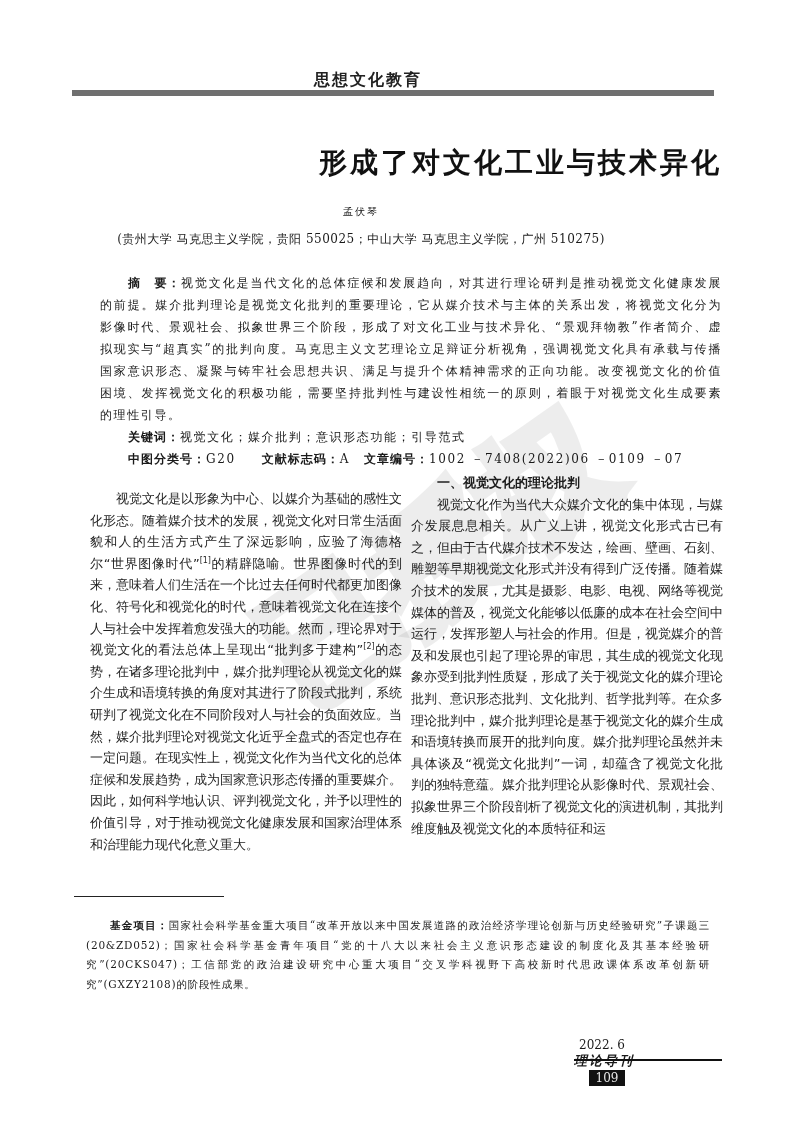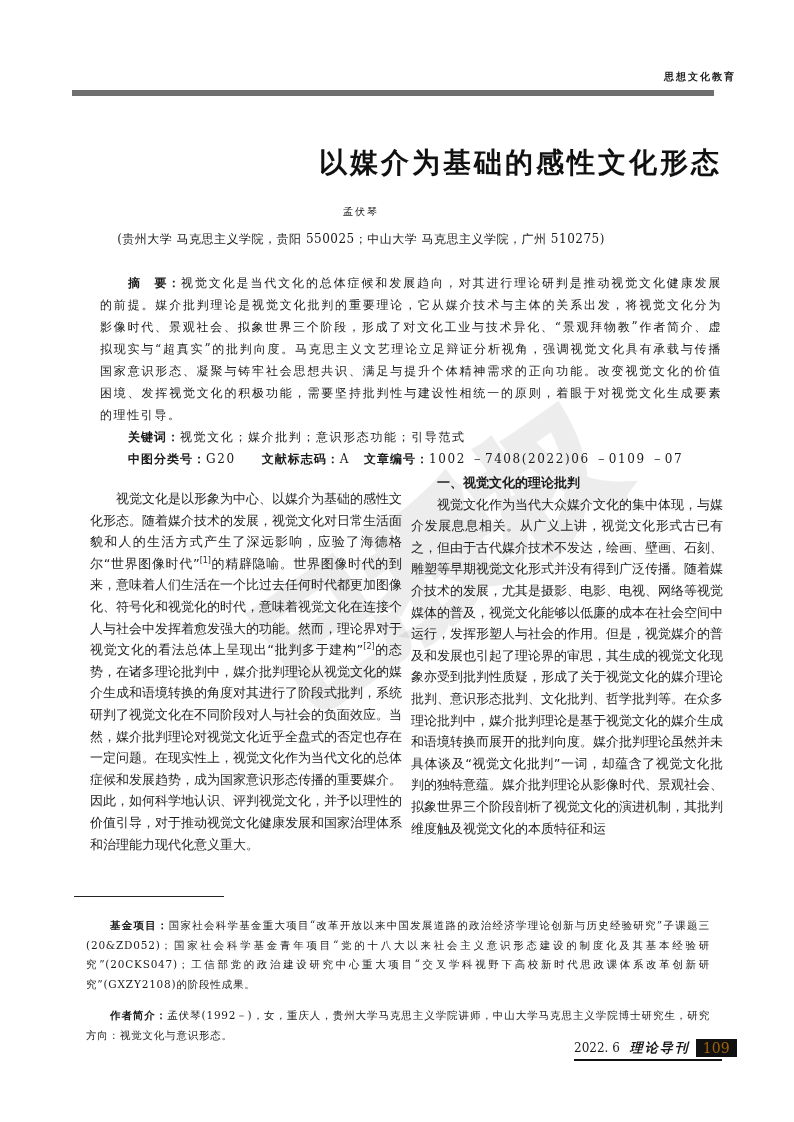--- a/index.html
+++ b/index.html
@@ -1,17 +1,17 @@
 <!DOCTYPE html>
 <html><head>
 <meta charset="utf-8">
 <style>
   html, body { margin:0; padding:0; background:#ffffff; }
   body { width:794px; height:1122px; position:relative; overflow:hidden; color:#1a1a1a; font-family:"DejaVu Serif", serif; }
-  .running-head { position:absolute; left:0; top:70px; width:736px; text-align:right; font-size:10px; font-weight:bold; letter-spacing:2px; color:#222; }
+  .running-head { position:absolute; left:0; top:70px; width:736px; text-align:center; font-size:16px; font-weight:bold; letter-spacing:2px; color:#222; }
   .head-rule { position:absolute; left:72px; top:90px; width:642px; height:6px; background:#6f6f6f; }
   .title { position:absolute; left:0; top:144px; width:722px; text-align:right; font-family:"DejaVu Sans", sans-serif; font-weight:bold; font-size:28px; letter-spacing:3px; color:#111; }
   .author { position:absolute; left:0; top:205px; width:722px; text-align:center; font-size:10px; letter-spacing:2px; }
   .affil { position:absolute; left:0; top:231px; width:722px; text-align:center; font-size:12px; letter-spacing:0.5px; }
   .abstract { position:absolute; left:100px; top:272px; width:622px; font-size:12px; line-height:22px; letter-spacing:1.6px; text-align:justify; }
   .abstract .lbl { font-family:"DejaVu Sans", sans-serif; font-weight:bold; letter-spacing:1px; }
   .abstract p { margin:0; }
   .abstract .first { text-indent:28px; }
   .meta-line { margin:0; padding-left:28px; font-size:12px; line-height:22px; }
   .meta-line .lbl { font-family:"DejaVu Sans", sans-serif; font-weight:bold;margin-top:38px; }
@@ -19,34 +19,34 @@
   .col { position:absolute; top:488px; width:312px; font-family:"DejaVu Sans", sans-serif; font-size:13px; line-height:21.6px; text-align:justify; color:#1f1f1f; }
   .col p { margin:0; text-indent:26px; }
   .col-left { left:90px; }
   .col-right { left:411px; top:472px; }
   .section-head { font-weight:bold; text-indent:26px; font-size:13px; line-height:21.6px; margin:0; }
   sup { font-size:8px; vertical-align:super; line-height:0; }
   .fn-rule { position:absolute; left:74px; top:896px; width:150px; height:1px; background:#222; }
   .footnotes { position:absolute; left:74px; top:904px; width:648px; font-size:10.5px; line-height:19.5px; letter-spacing:0.8px; text-align:justify; }
   .footnotes p { margin:12px; text-indent:24px; }
   .footnotes .lbl { font-family:"DejaVu Sans", sans-serif; font-weight:bold; }
-  .footer { position:absolute; left:574px; top:1038px; height:20px; display:flex; align-items:center; }
+  .footer { position:absolute; left:574px; top:1038px; height:20px; display:flex; align-items:center;flex-direction:column; }
   .footer-date { font-size:12px; margin-right:10px; }
   .footer-journal { font-size:13px; font-weight:bold; font-style:italic; letter-spacing:2px; margin-right:6px; }
-  .footer-page { background:#111; color:#a16207; font-size:14px; padding:1px 7px; }
+  .footer-page { background:#111; color:#e5e5e5; font-size:12px; padding:1px 7px; }
   .footer-rule { position:absolute; left:574px; top:1059px; width:148px; height:2px; background:#111; }
   .watermark { position:absolute; left:200px; top:400px; width:480px; height:320px; pointer-events:none; }
 </style>
 </head>
 <body>
 
 <div class="running-head">思想文化教育</div>
 <div class="head-rule"></div>
 
-<h1 class="title" style="margin:0;">以媒介为基础的感性文化形态</h1>
+<h1 class="title" style="margin:0;">形成了对文化工业与技术异化</h1>
 <div class="author">孟伏琴</div>
 <div class="affil">(贵州大学 马克思主义学院，贵阳 550025；中山大学 马克思主义学院，广州 510275)</div>
 
 <div class="abstract">
   <p class="first">
     <span class="lbl">摘　要：</span><span>视觉文化是当代文化的总体症候和发展趋向，对其进行理论研判是推动视觉文化健康发展的前提。媒介批判理论是视觉文化批判的重要理论，它从媒介技术与主体的关系出发，将视觉文化分为影像时代、景观社会、拟象世界三个阶段，形成了对文化工业与技术异化、“景观拜物教”作者简介、虚拟现实与“超真实”的批判向度。马克思主义文艺理论立足辩证分析视角，强调视觉文化具有承载与传播国家意识形态、凝聚与铸牢社会思想共识、满足与提升个体精神需求的正向功能。改变视觉文化的价值困境、发挥视觉文化的积极功能，需要坚持批判性与建设性相统一的原则，着眼于对视觉文化生成要素的理性引导。</span>
   </p>
   <p class="meta-line">
     <span class="lbl">关键词：</span><span>视觉文化；媒介批判；意识形态功能；引导范式</span>
   </p>
@@ -60,21 +60,20 @@
 </div>
 
 <div class="col col-right">
   <p class="section-head">一、视觉文化的理论批判</p>
   <p>视觉文化作为当代大众媒介文化的集中体现，与媒介发展息息相关。从广义上讲，视觉文化形式古已有之，但由于古代媒介技术不发达，绘画、壁画、石刻、雕塑等早期视觉文化形式并没有得到广泛传播。随着媒介技术的发展，尤其是摄影、电影、电视、网络等视觉媒体的普及，视觉文化能够以低廉的成本在社会空间中运行，发挥形塑人与社会的作用。但是，视觉媒介的普及和发展也引起了理论界的审思，其生成的视觉文化现象亦受到批判性质疑，形成了关于视觉文化的媒介理论批判、意识形态批判、文化批判、哲学批判等。在众多理论批判中，媒介批判理论是基于视觉文化的媒介生成和语境转换而展开的批判向度。媒介批判理论虽然并未具体谈及“视觉文化批判”一词，却蕴含了视觉文化批判的独特意蕴。媒介批判理论从影像时代、景观社会、拟象世界三个阶段剖析了视觉文化的演进机制，其批判维度触及视觉文化的本质特征和运</p>
 </div>
 
 <div class="fn-rule"></div>
 <div class="footnotes">
   <p><span class="lbl">基金项目：</span><span>国家社会科学基金重大项目“改革开放以来中国发展道路的政治经济学理论创新与历史经验研究”子课题三(20&amp;ZD052)；国家社会科学基金青年项目“党的十八大以来社会主义意识形态建设的制度化及其基本经验研究”(20CKS047)；工信部党的政治建设研究中心重大项目“交叉学科视野下高校新时代思政课体系改革创新研究”(GXZY2108)的阶段性成果。</span></p>
-  <p><span class="lbl">作者简介：</span><span>孟伏琴(1992－)，女，重庆人，贵州大学马克思主义学院讲师，中山大学马克思主义学院博士研究生，研究方向：视觉文化与意识形态。</span></p>
 </div>
 
 <div class="footer">
   <span class="footer-date">2022. 6</span>
   <span class="footer-journal">理论导刊</span>
   <span class="footer-page">109</span>
 </div>
 <div class="footer-rule"></div>
 
 <svg class="watermark" viewBox="0 0 480 320">

